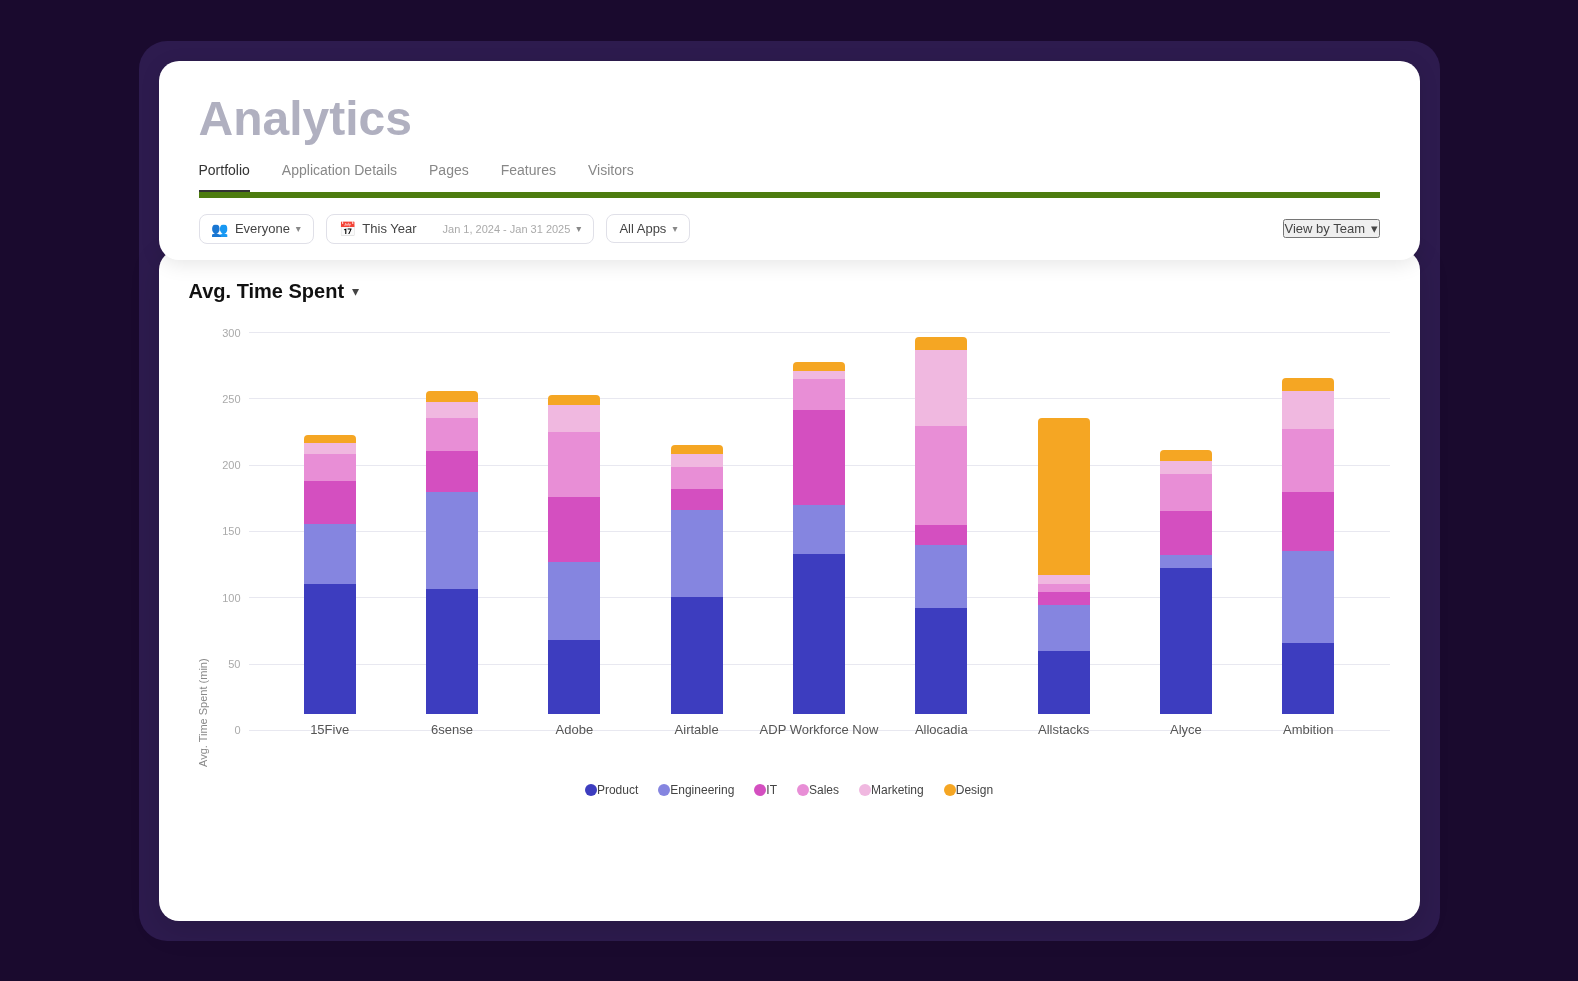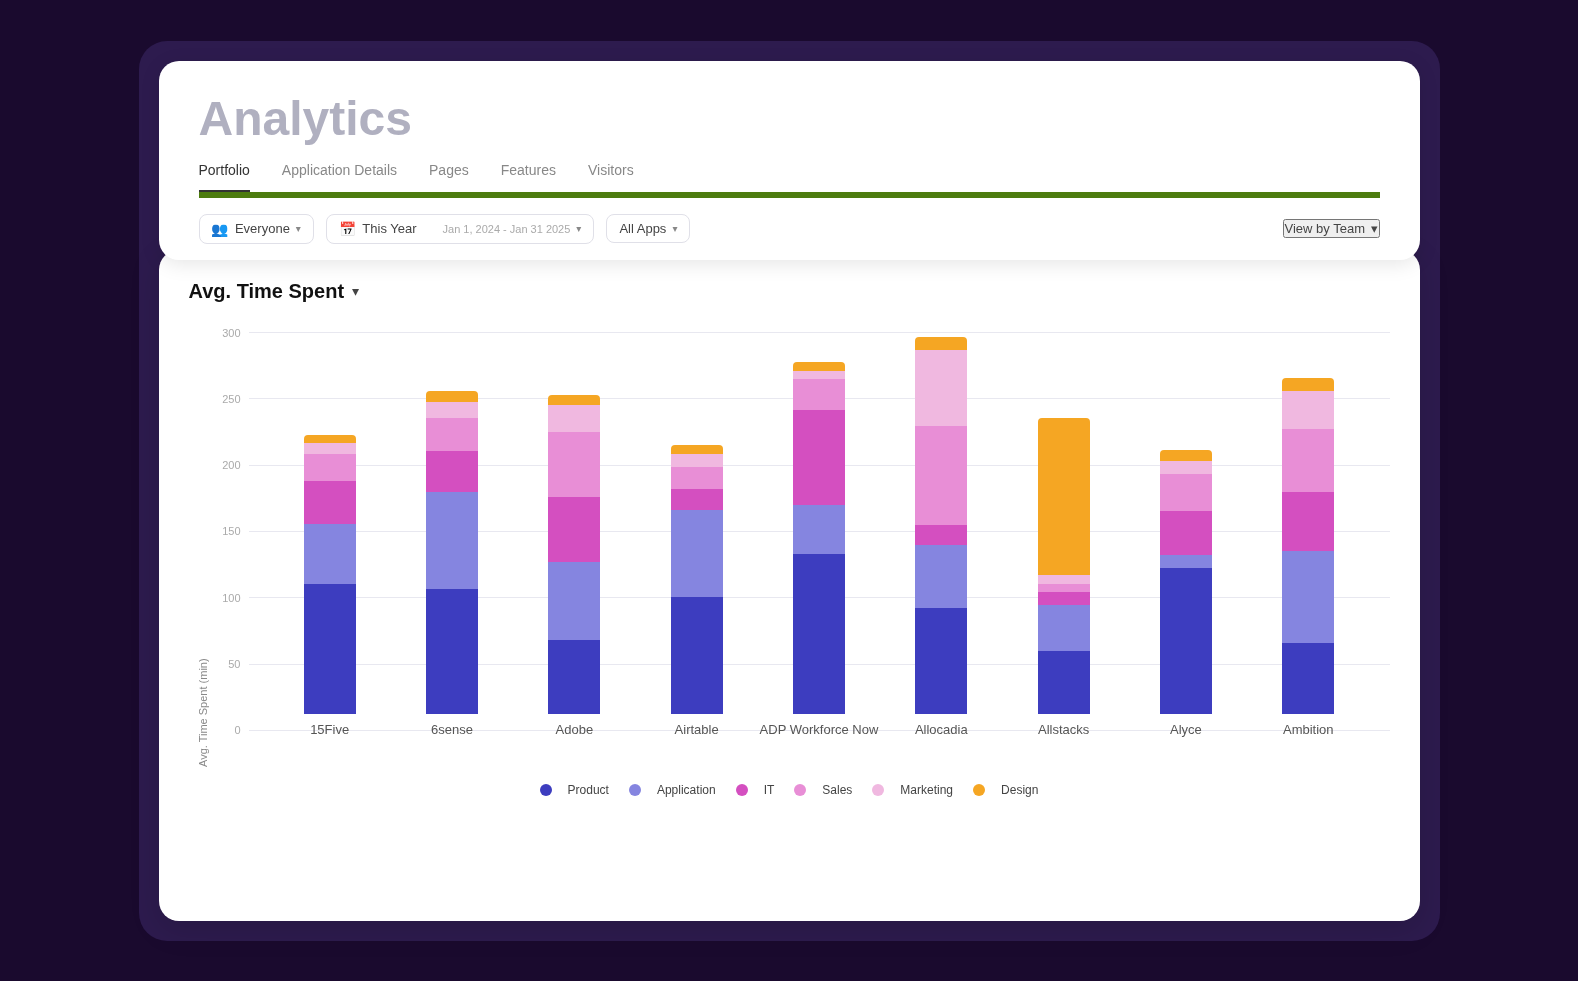--- a/index.html
+++ b/index.html
@@ -210,21 +210,21 @@
       display: flex;
       justify-content: center;
       align-items: center;
       gap: 20px;
       margin-top: 16px;
       flex-wrap: wrap;
     }
     .legend-item {
       display: flex;
       align-items: center;
-      gap: 16px;
+      gap: 0;
       font-size: 12px;
       color: #444;
     }
     .legend-dot {
       width: 12px;
       height: 12px;
       border-radius: 50%;
     }
   </style>
 </head>
@@ -412,21 +412,21 @@
       </div>
     </div>
 
     <div class="legend" id="legend-container">
         <div class="legend-item">
           <div class="legend-dot" style="background-color: rgb(61, 61, 191);"></div>
           <span>Product</span>
         </div>
         <div class="legend-item">
           <div class="legend-dot" style="background-color: rgb(133, 133, 224);"></div>
-          <span>Application</span>
+          <span>Engineering</span>
         </div>
         <div class="legend-item">
           <div class="legend-dot" style="background-color: rgb(212, 79, 192);"></div>
           <span>IT</span>
         </div>
         <div class="legend-item">
           <div class="legend-dot" style="background-color: rgb(232, 142, 214);"></div>
           <span>Sales</span>
         </div>
         <div class="legend-item">

